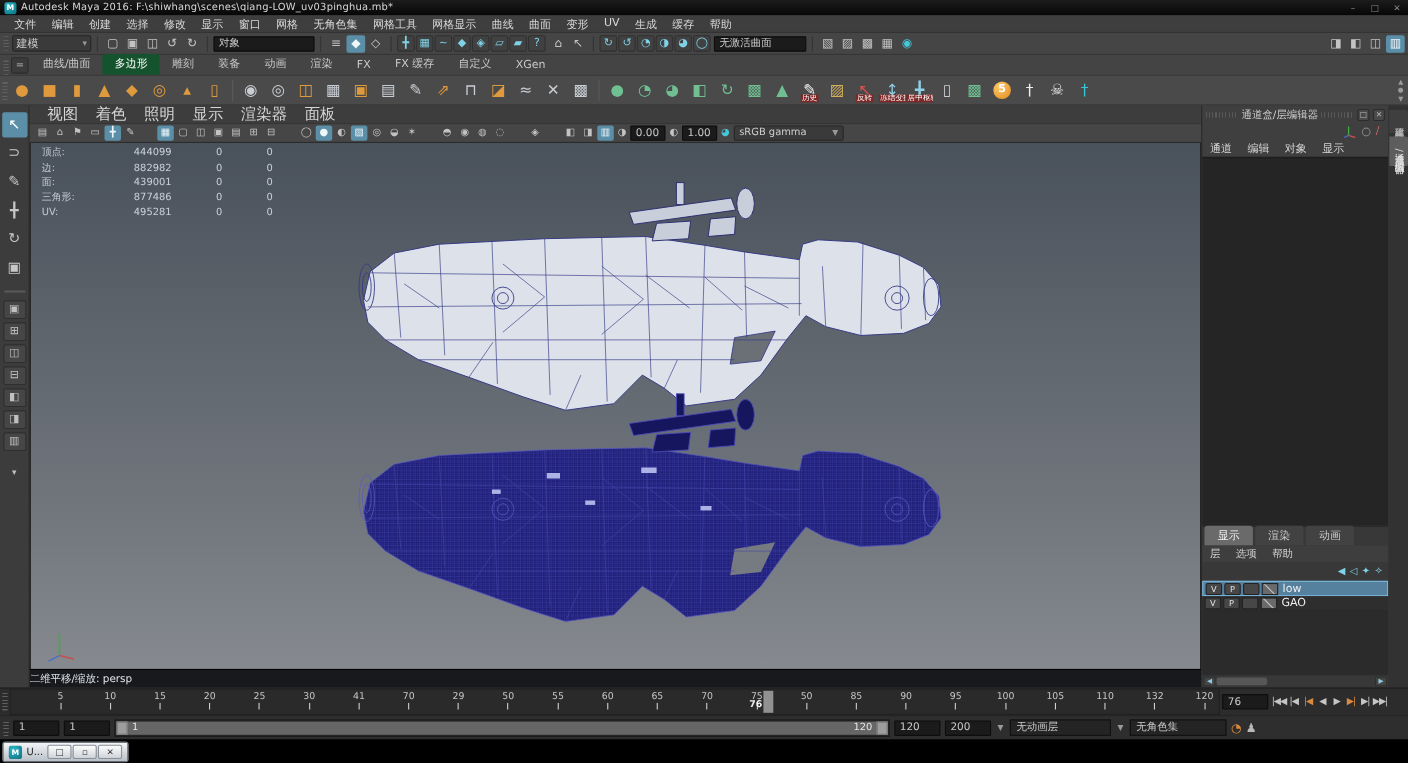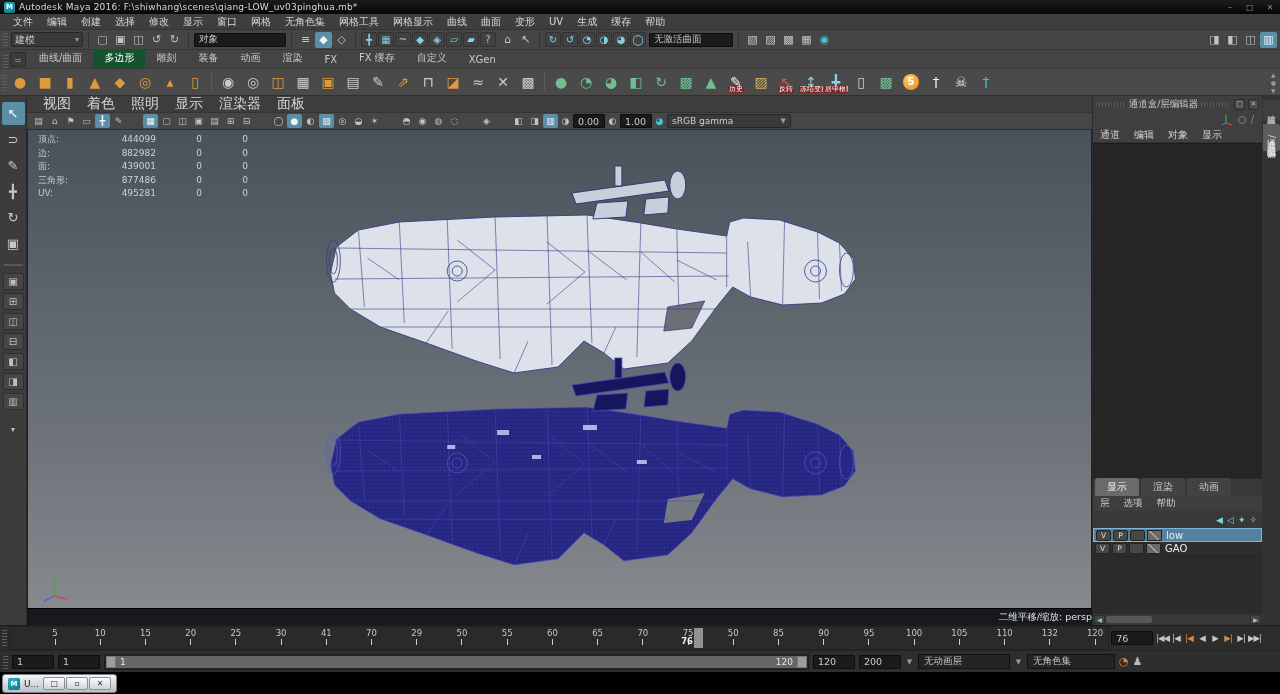--- a/index.html
+++ b/index.html
@@ -56,31 +56,31 @@
   .tool.active{background:#5b8fa8;color:#fff}
   .tsep{width:19px;height:2px;background:#585858;margin:6px 0 4px}
   .lay{width:21px;height:17px;display:grid;place-items:center;background:#464646;border:1px solid #2e2e2e;color:#c0c0c0;font-size:10px;border-radius:2px}
   .lay.more{background:none;border:none;margin-top:8px;font-size:8px}
 
   .viewport{flex:1;display:flex;flex-direction:column;min-width:0}
   .panelmenu{height:17px;background:#3d3d3d;display:flex;align-items:center;padding-left:8px;border-bottom:1px solid #343434}
   .pitem{padding:0 8px;font-size:14px;color:#d6d6d6}
   .vtoolbar{height:17px;background:#464646;display:flex;align-items:center;gap:1px;padding:0 4px;border-bottom:1px solid #2c2c2c}
   .vtoolbar .ic{width:15px;height:14px;font-size:9px}
-  .cmdrop{height:14px;width:124px;background:#3a3a3a;border:1px solid #262626;display:flex;align-items:center;justify-content:space-between;padding:0 4px;font-size:9px;color:#cfcfcf;border-radius:2px}
+  .cmdrop{height:14px;width:100px;background:#3a3a3a;border:1px solid #262626;display:flex;align-items:center;justify-content:space-between;padding:0 4px;font-size:9px;color:#cfcfcf;border-radius:2px}
   .cmdrop .dd{color:#999;font-size:7px}
 
   .view3d{flex:1;position:relative;background:linear-gradient(180deg,#49515b 0%,#5d646c 35%,#71767d 70%,#868a8f 100%);border-left:1px solid #222;border-right:1px solid #222;overflow:hidden}
   .gunsvg{position:absolute;inset:0;width:100%;height:100%}
   .hud{position:absolute;top:3px;left:10px}
   .hudrow{display:grid;grid-template-columns:52px 66px 46px 46px;font-size:9px;line-height:13.5px;color:#ccd2da}
   .hudrow span{text-align:right}
   .hudrow .hl0{text-align:left;color:#c3c9d2}
   .gizmo{position:absolute;left:12px;bottom:6px}
-  .camlabel{height:17px;background:#17191d;border-top:1px solid #000;display:flex;align-items:center;justify-content:flex-end;font-size:9.5px;color:#dfe3e8}
+  .camlabel{height:17px;background:#17191d;border-top:1px solid #000;display:flex;align-items:center;justify-content:flex-start;font-size:9.5px;color:#dfe3e8}
 
   
   .sidebar{width:170px;background:#3f3f3f;display:flex;flex-direction:column;border-left:1px solid #2a2a2a}
   .cbheader{height:16px;display:flex;align-items:center;padding:0 3px;gap:3px}
   .dots{flex:1;height:5px;background:repeating-linear-gradient(90deg,#585858 0 1px,transparent 1px 3px)}
   .cbtitle{font-size:9.5px;color:#cacaca;white-space:nowrap}
   .cbbtn{width:11px;height:11px;display:grid;place-items:center;background:#4a4a4a;border:1px solid #2b2b2b;color:#bbb;font-size:7px;border-radius:2px}
   .cbgizmos{height:15px;display:flex;justify-content:flex-end;align-items:center;gap:5px;padding-right:8px}
   .mcirc{width:8px;height:8px;border:1px solid #9a9a9a;border-radius:50%;opacity:.7}
   .mslash{color:#c66;font-size:10px;line-height:8px}

